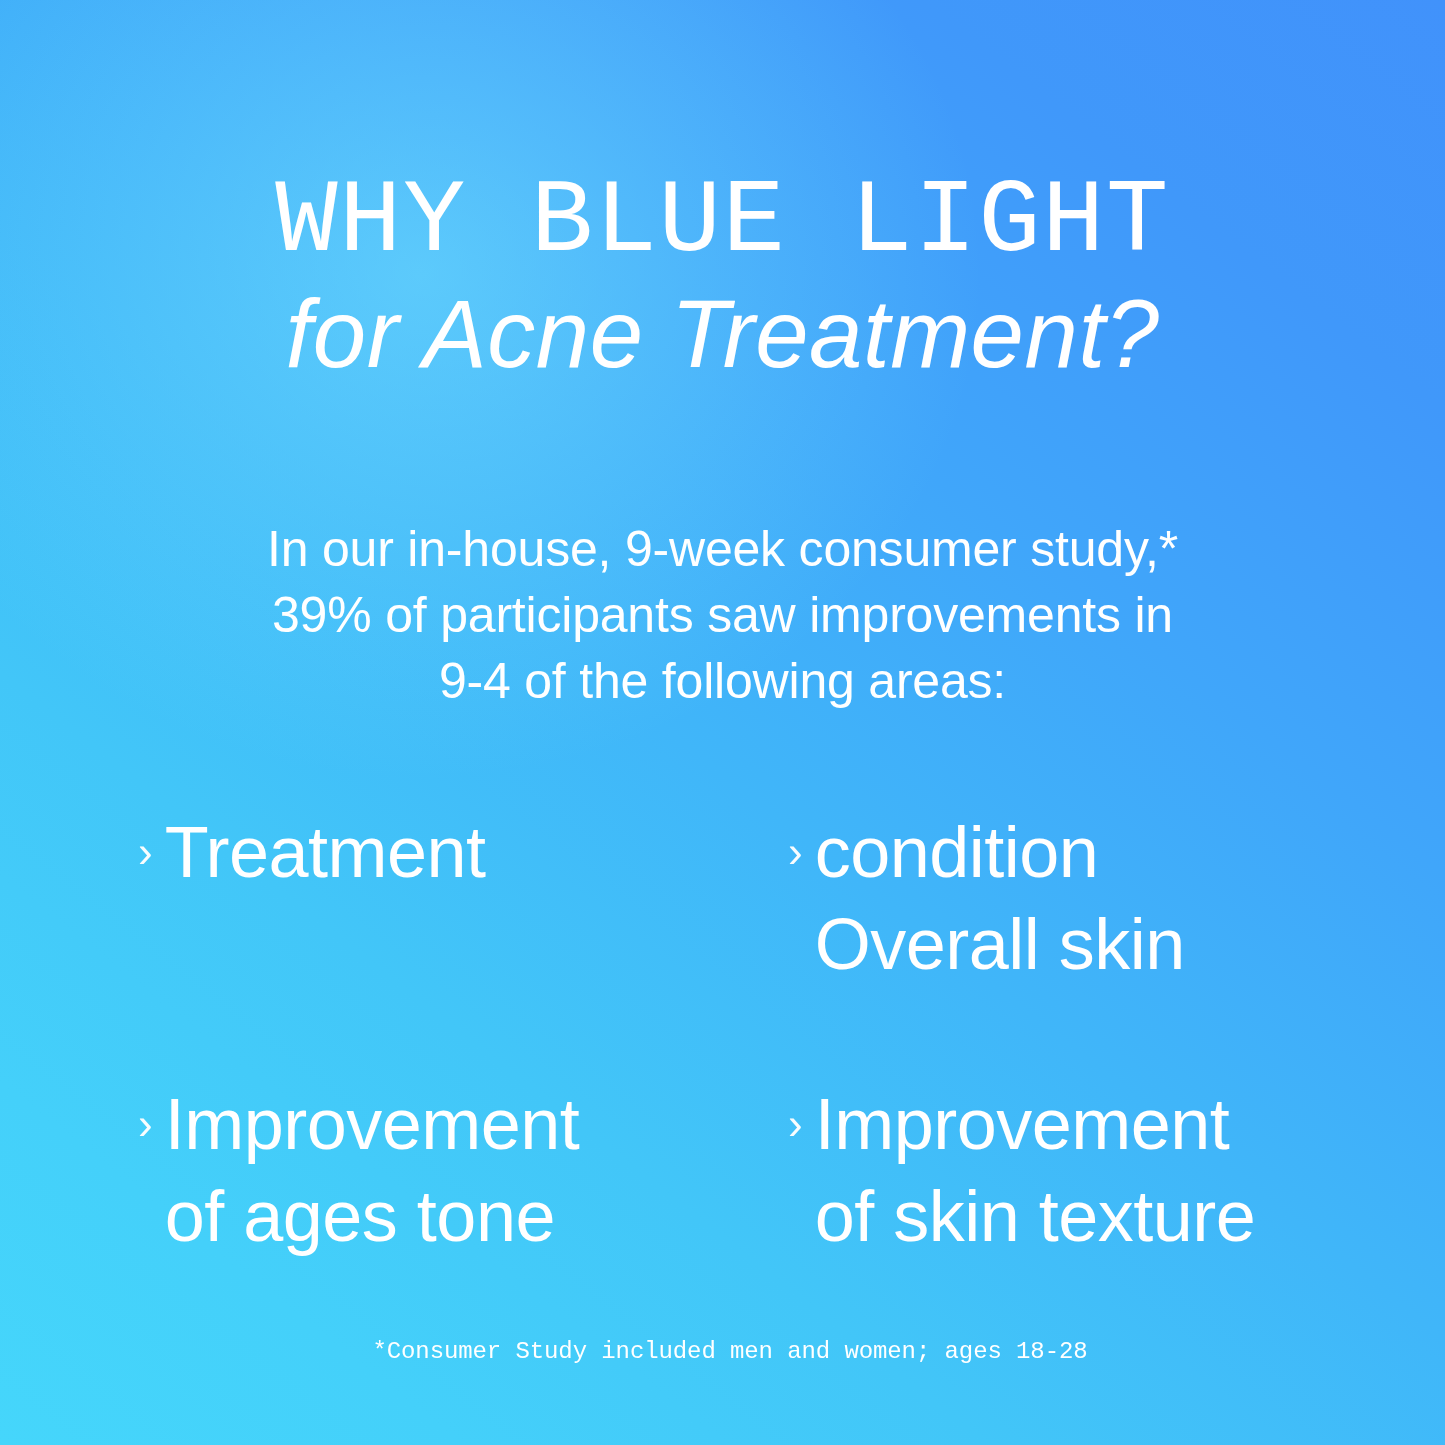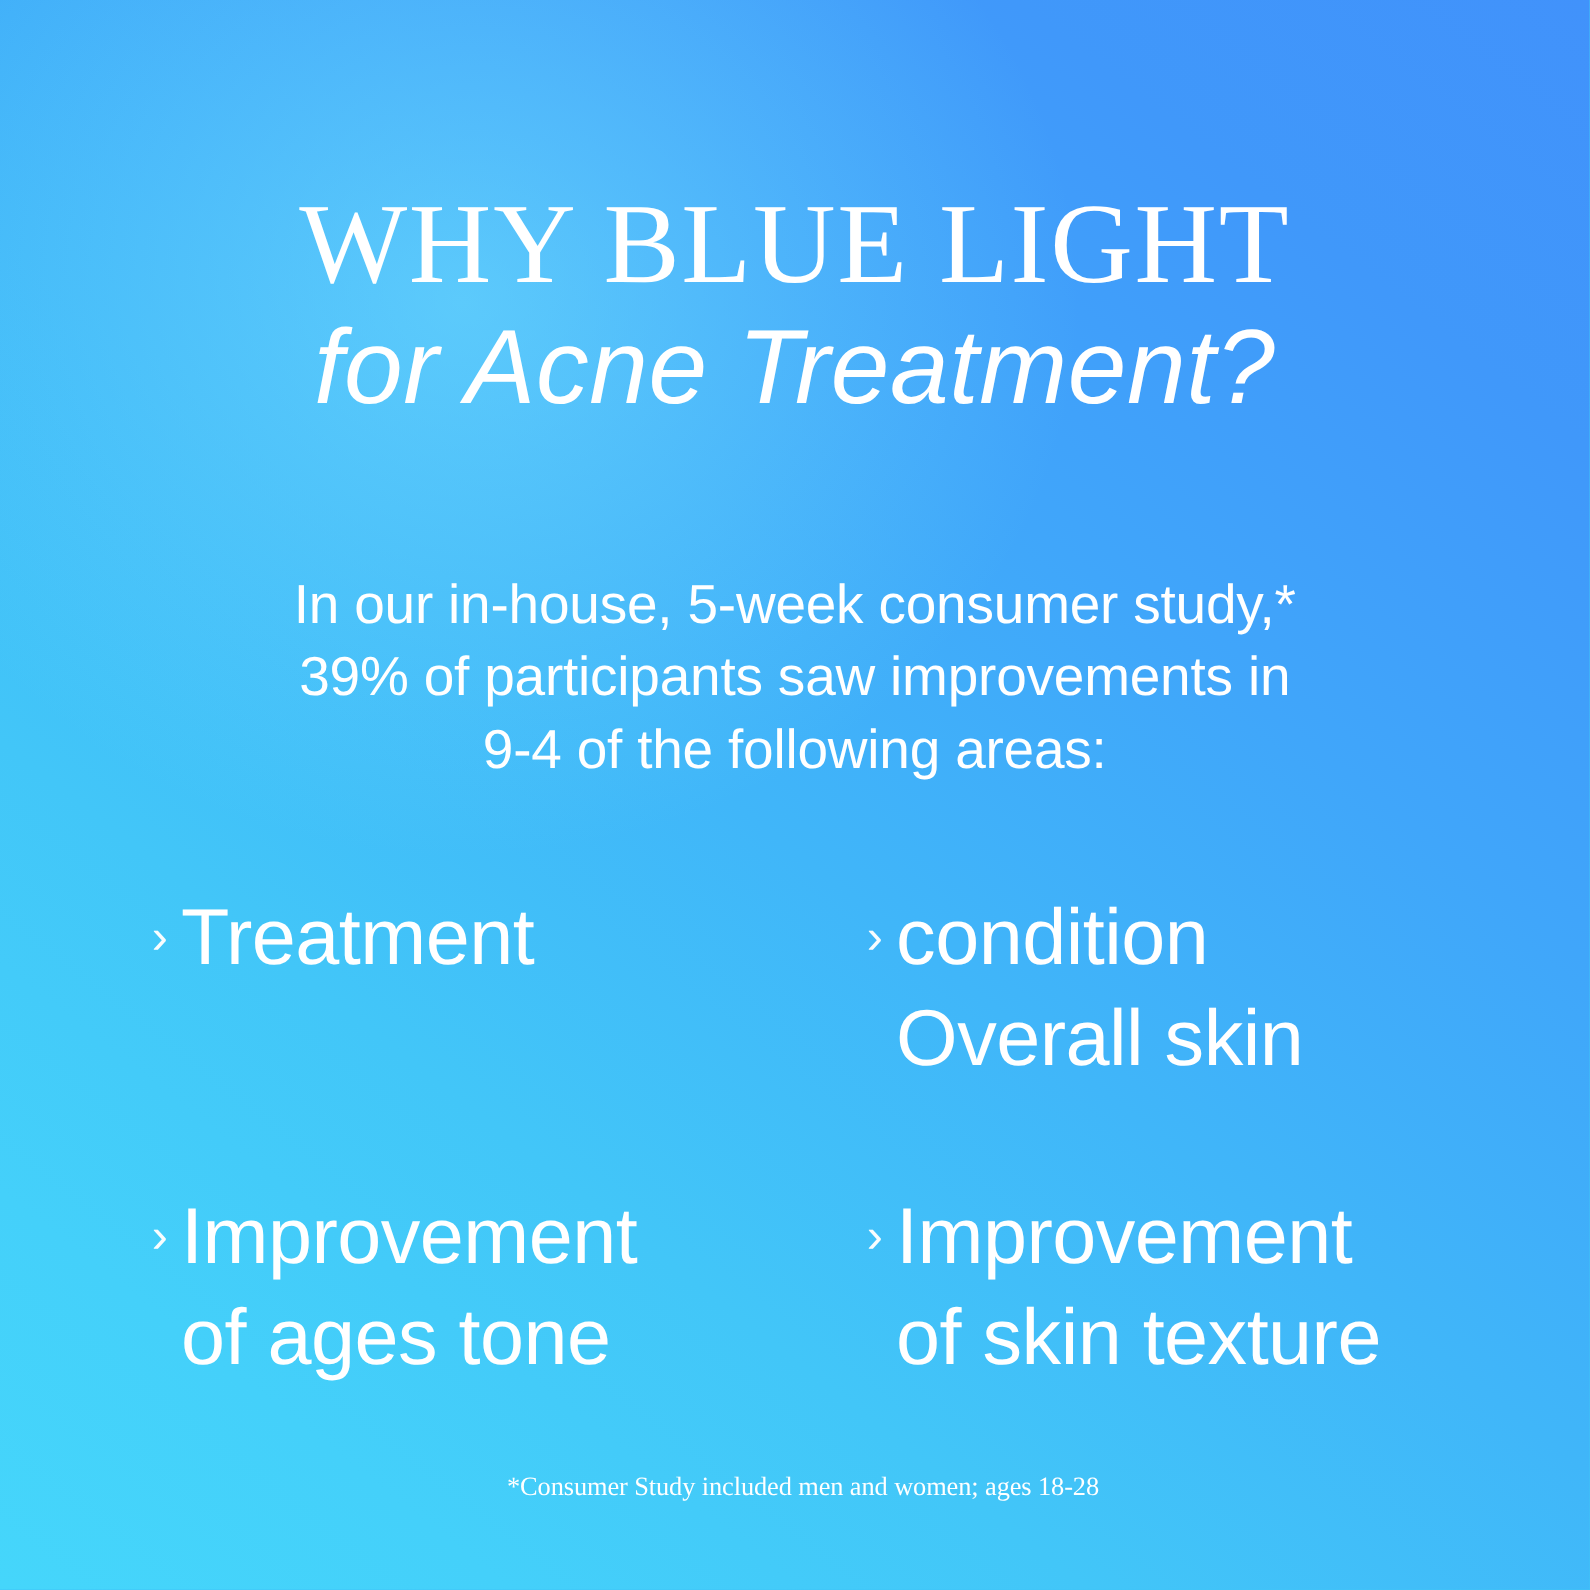--- a/index.html
+++ b/index.html
@@ -63,21 +63,21 @@
     position: absolute;
     left: 0;
     right: 0;
     top: 148px;
     text-align: center;
     color: #FFFFFF;
   }
 
   .headline-line1 {
     display: block;
-    font-family: Liberation Serif, serif;
+    font-family: Liberation Mono, monospace;
     font-weight: 400;
     font-size: 104px;
     line-height: 1.02;
     letter-spacing: 1.5px;
     white-space: nowrap;
   }
 
   .headline-line2 {
     display: block;
     font-family: Liberation Sans, sans-serif;
@@ -157,41 +157,41 @@
   }
 
   
   .footnote {
     position: absolute;
     left: 15px;
     right: 0;
     top: 1336px;
     text-align: center;
     color: #FFFFFF;
-    font-family: Liberation Serif, serif;
+    font-family: Liberation Mono, monospace;
     font-weight: 400;
     font-size: 24px;
     line-height: 32px;
     letter-spacing: -0.1px;
     white-space: nowrap;
   }
 </style>
 </head>
 <body>
 
 <div class="poster">
   <div class="content">
 
     <h1 class="headline">
       <span class="headline-line1">WHY BLUE LIGHT</span>
       <span class="headline-line2">for Acne Treatment?</span>
     </h1>
 
     <p class="subhead">
-      <span class="subhead-line">In our in-house, 5-week consumer study,*</span>
+      <span class="subhead-line">In our in-house, 9-week consumer study,*</span>
       <span class="subhead-line">39% of participants saw improvements in</span>
       <span class="subhead-line">9-4 of the following areas:</span>
     </p>
 
     <div class="benefits">
 
       <div class="benefit">
         <span class="benefit-chevron">›</span>
         <span class="benefit-label">
           <span class="lbl-line">Treatment</span>

